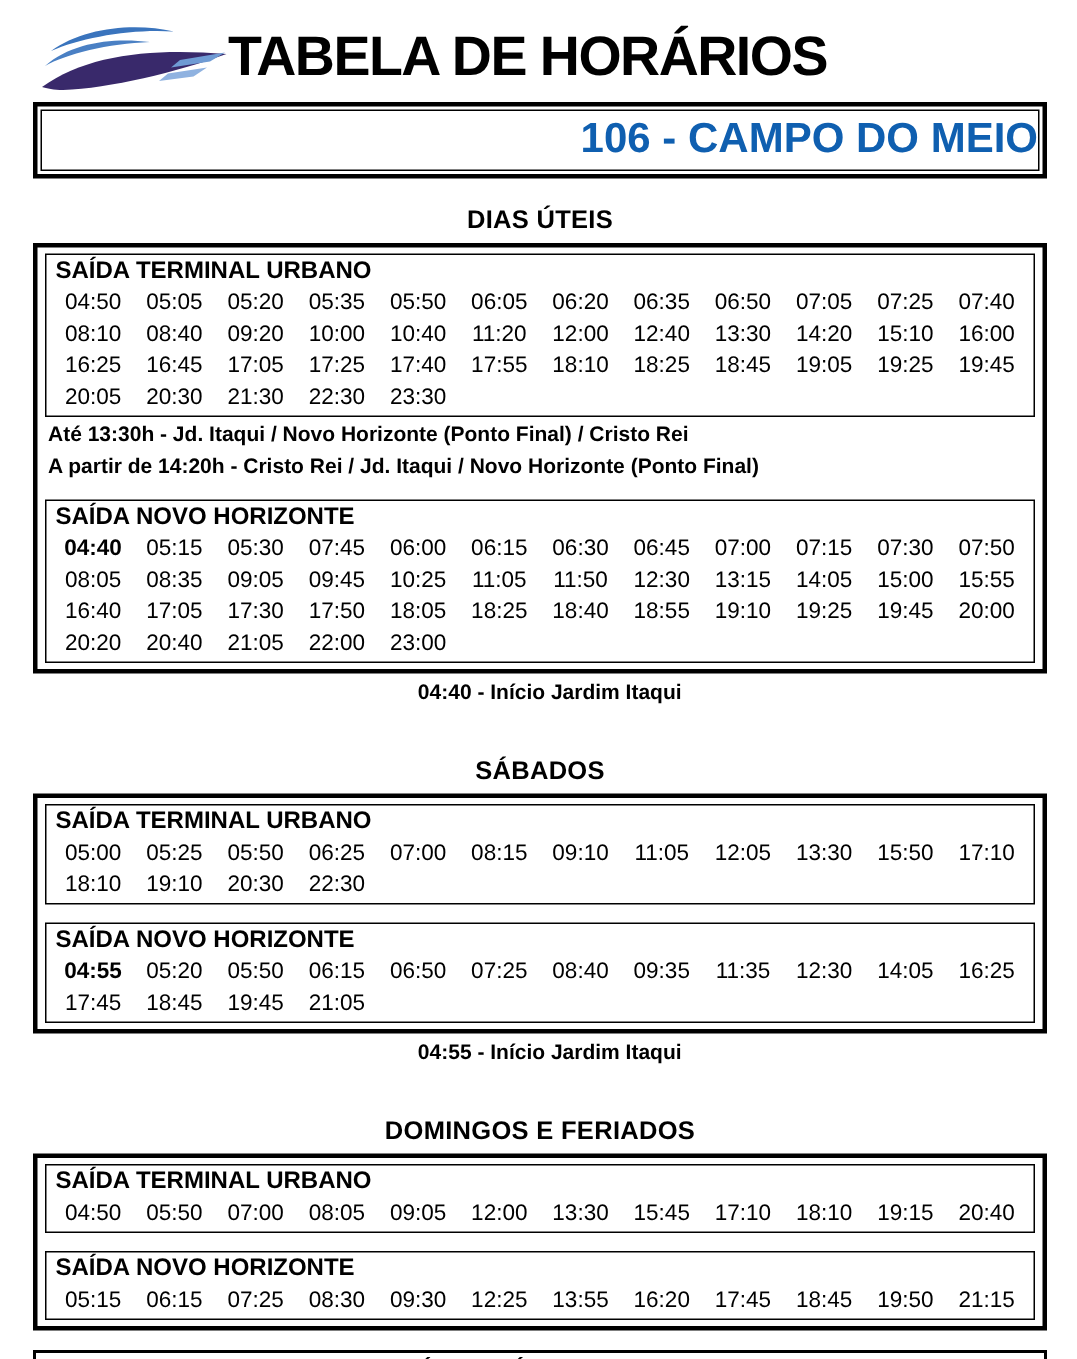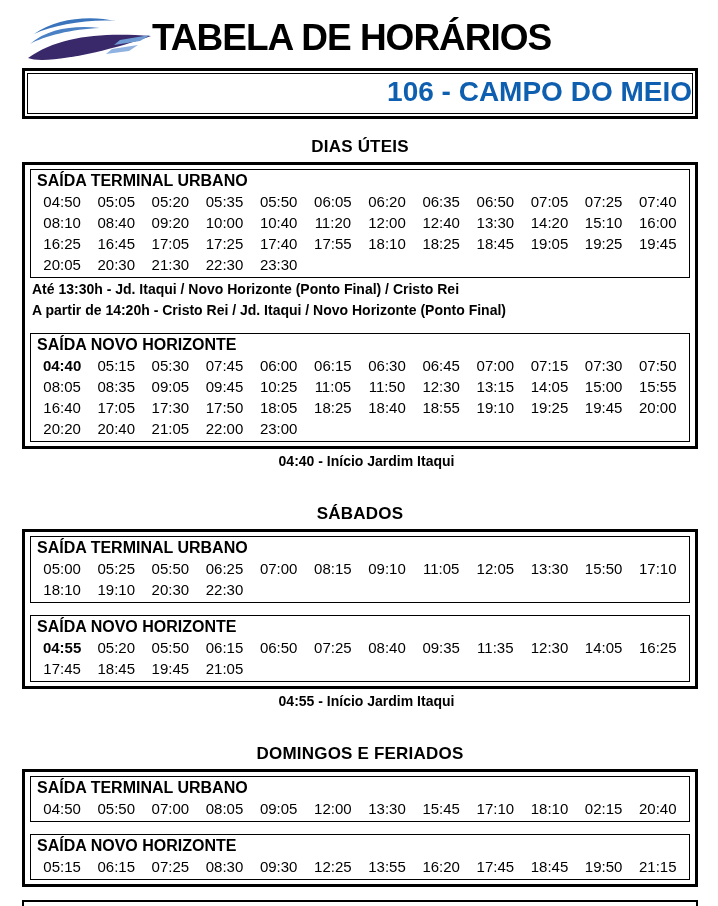--- a/index.html
+++ b/index.html
@@ -226,21 +226,21 @@
             <span class="time-cell">04:50</span>
             <span class="time-cell">05:50</span>
             <span class="time-cell">07:00</span>
             <span class="time-cell">08:05</span>
             <span class="time-cell">09:05</span>
             <span class="time-cell">12:00</span>
             <span class="time-cell">13:30</span>
             <span class="time-cell">15:45</span>
             <span class="time-cell">17:10</span>
             <span class="time-cell">18:10</span>
-            <span class="time-cell">02:15</span>
+            <span class="time-cell">19:15</span>
             <span class="time-cell">20:40</span>
           </div>
         </div>
         <div class="timetable">
           <div class="timetable-title">SAÍDA NOVO HORIZONTE</div>
           <div class="time-grid">
             <span class="time-cell">05:15</span>
             <span class="time-cell">06:15</span>
             <span class="time-cell">07:25</span>
             <span class="time-cell">08:30</span>

